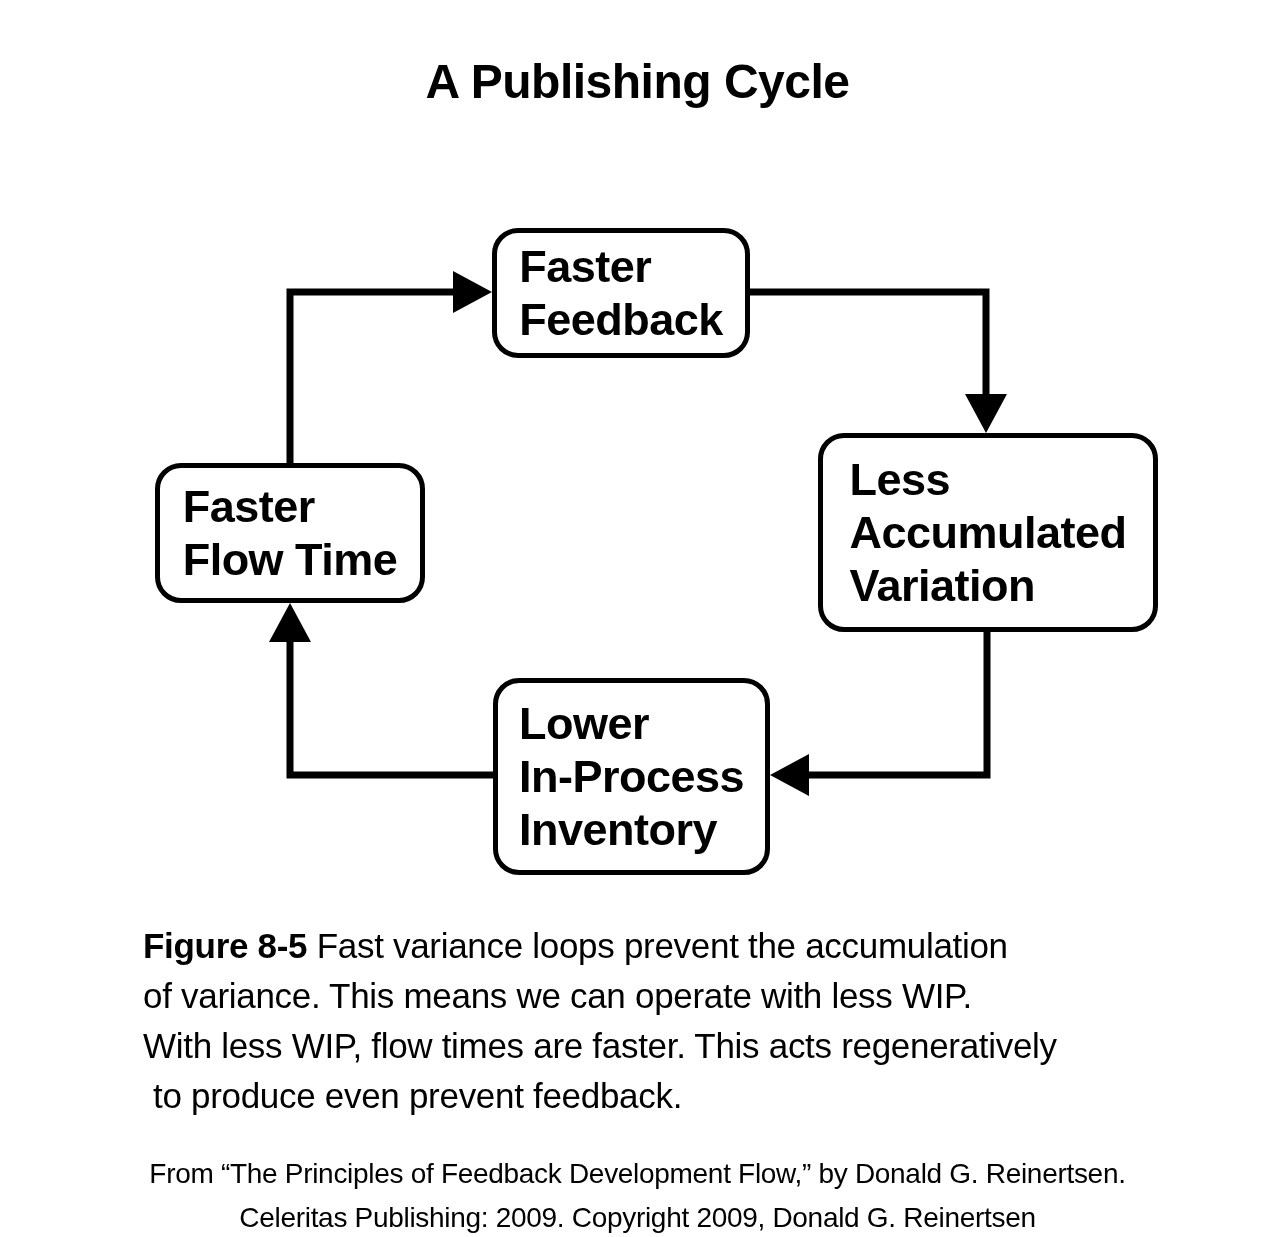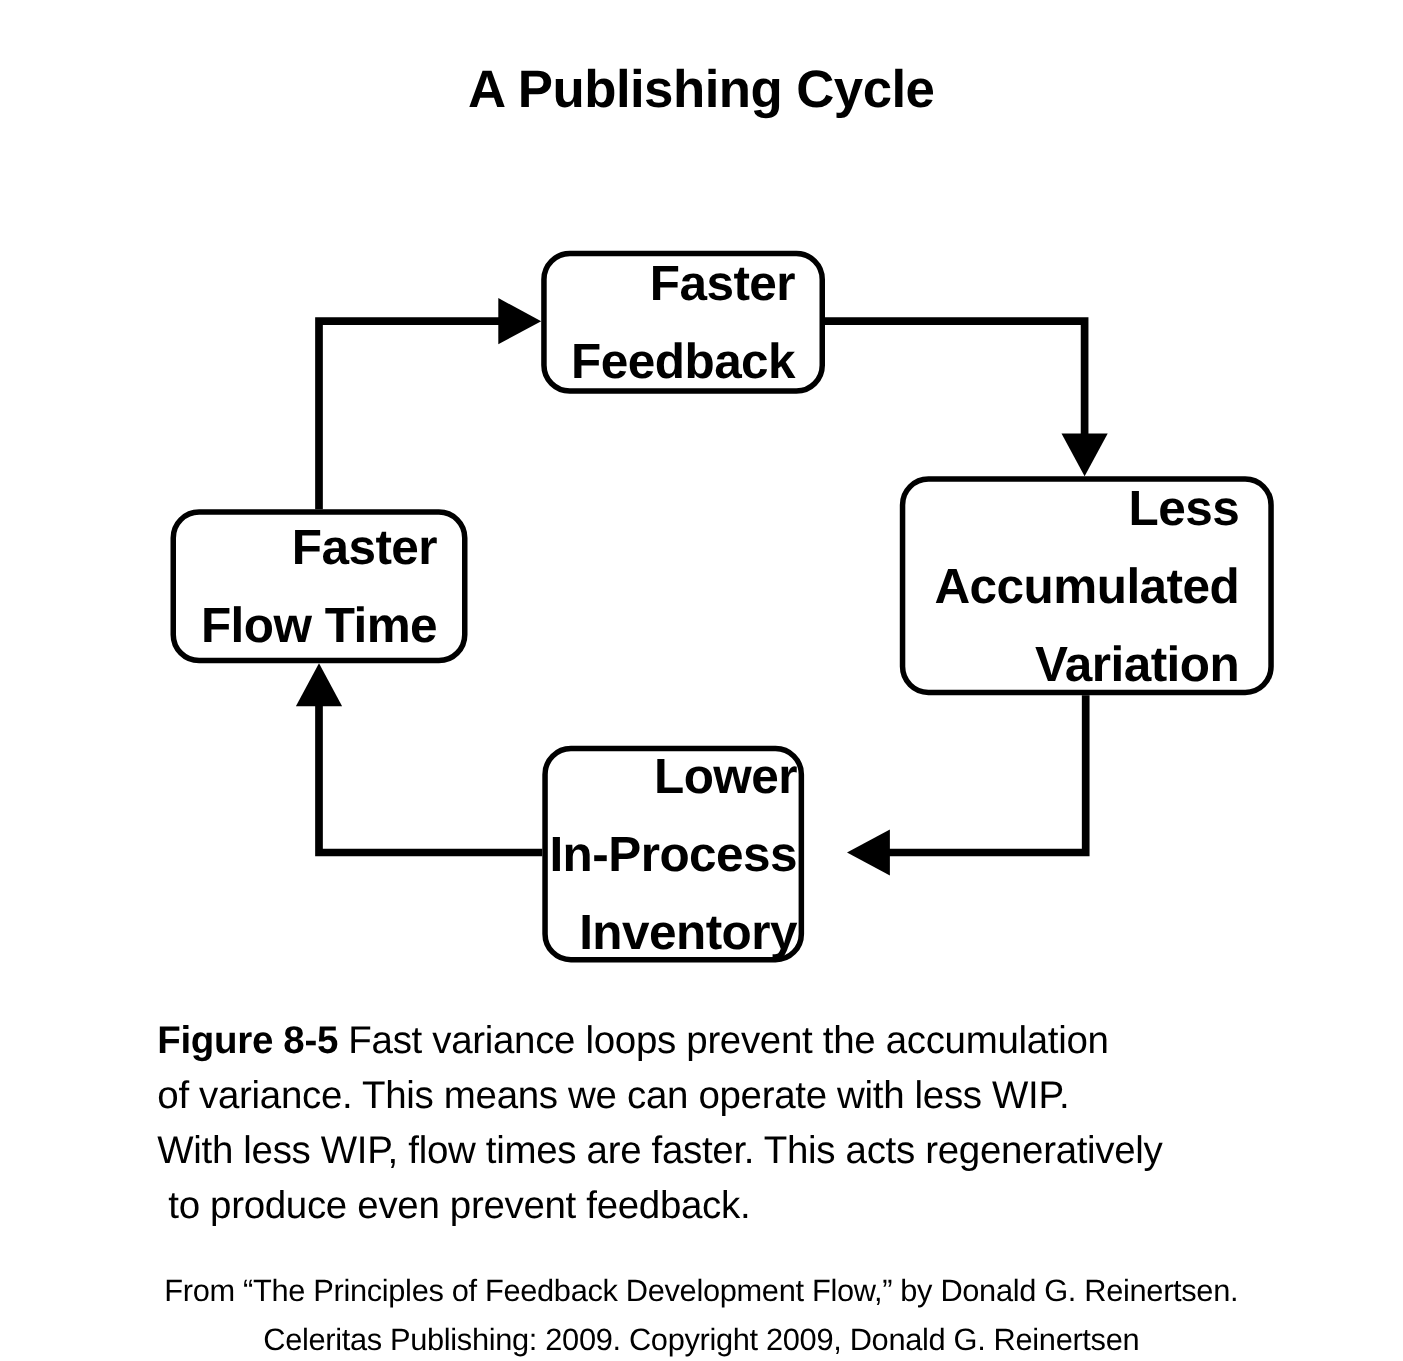--- a/index.html
+++ b/index.html
@@ -29,30 +29,30 @@
   }
   .node {
     position: absolute;
     box-sizing: border-box;
     background: #ffffff;
     border: 5px solid #000000;
     border-radius: 26px;
     display: flex;
     align-items: center;
     justify-content: center;
-    text-align: right;
+    text-align: left;
     font-weight: bold;
     font-size: 45px;
-    line-height: 71px;
+    line-height: 53px;
     letter-spacing: -0.5px;
     white-space: pre-line;
   }
   #node-faster-feedback            { left: 492px; top: 228px; width: 258px; height: 130px; }
   #node-less-accumulated-variation { left: 818px; top: 433px; width: 340px; height: 199px; }
-  #node-lower-in-process-inventory { left: 493px; top: 678px; width: 238px; height: 197px; }
+  #node-lower-in-process-inventory { left: 493px; top: 678px; width: 277px; height: 197px; }
   #node-faster-flow-time           { left: 155px; top: 463px; width: 270px; height: 140px; }
 
   .caption {
     position: absolute;
     left: 143px;
     top: 921px;
     font-size: 35px;
     line-height: 50px;
     letter-spacing: -0.3px;
   }

